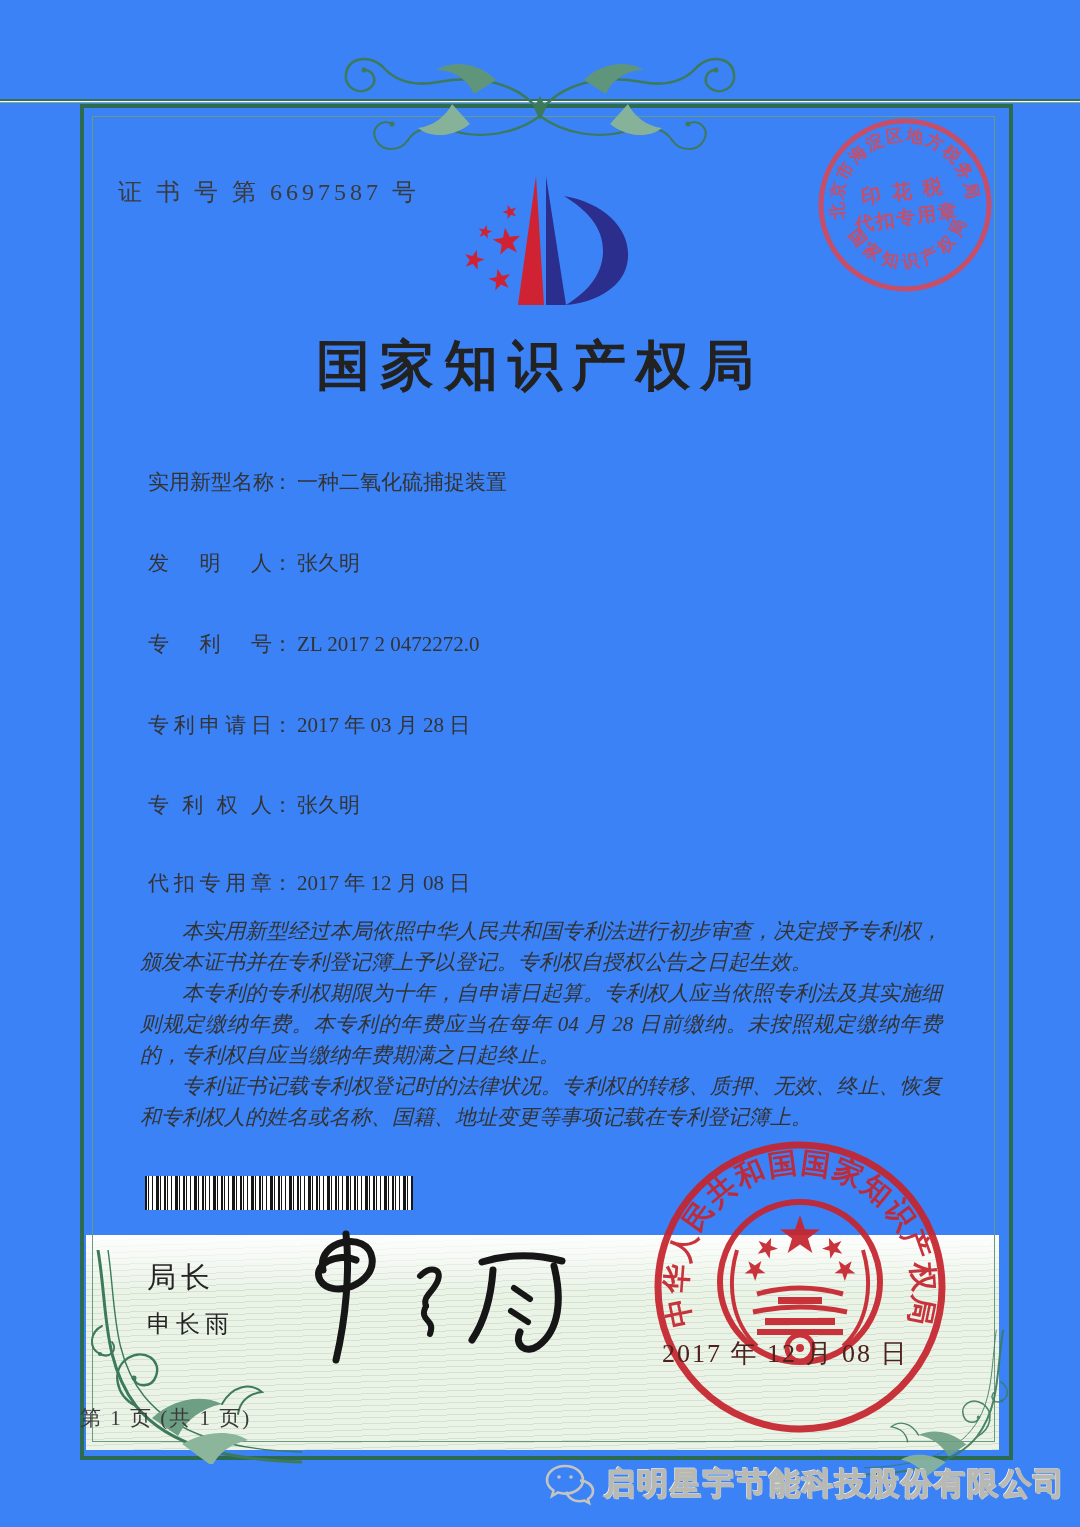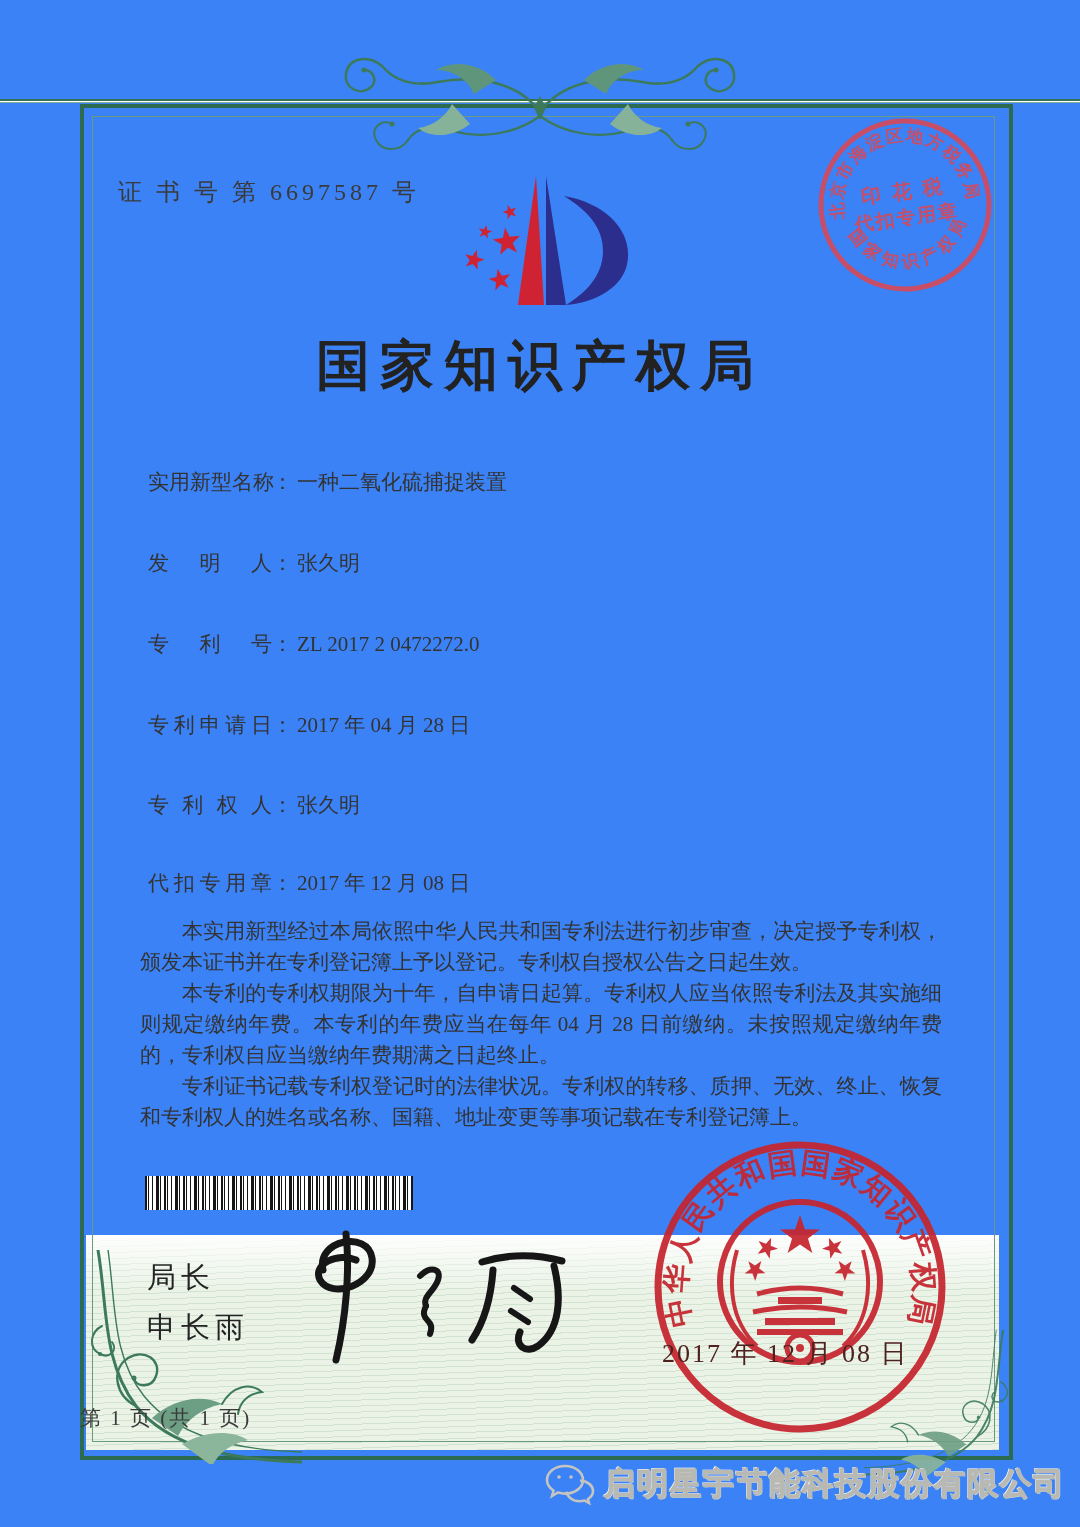--- a/index.html
+++ b/index.html
@@ -27,30 +27,30 @@
   .doc-title{position:absolute;left:0;right:0;top:330px;text-align:center;
     font-size:54px;font-weight:700;letter-spacing:10px;color:#222;}
   
   .field{position:absolute;left:148px;font-size:21px;color:#333;white-space:nowrap;}
   .field .lab{display:inline-block;width:124px;text-align:justify;text-align-last:justify;vertical-align:bottom;}
   .field .sep{display:inline-block;margin-right:4px;}
   .f0{top:468px}.f1{top:549px}.f2{top:630px}.f3{top:711px}.f4{top:791px}.f5{top:869px}
   
   .body-text{position:absolute;left:140px;top:916px;width:802px;
     font-size:21px;line-height:31px;text-align:justify;color:#333;}
-  .body-text p{margin:0;text-indent:2em;}
+  .body-text p{margin:0;text-indent:2em;font-style:italic;}
   
   .barcode{position:absolute;left:145px;top:1176px;width:268px;height:34px;
     background:repeating-linear-gradient(90deg,
       #151515 0 2px,#fff 2px 3px,#151515 3px 4px,#fff 4px 7px,#151515 7px 8px,
       #fff 8px 11px,#151515 11px 14px,#fff 14px 15px,#151515 15px 16px,#fff 16px 19px);}
   .signer-role{position:absolute;left:147px;top:1258px;font-family:"Liberation Sans","DejaVu Sans",sans-serif;
     font-size:29px;letter-spacing:5px;color:#242424;}
   .signer-name{position:absolute;left:147px;top:1308px;font-family:"Liberation Sans","DejaVu Sans",sans-serif;
-    font-size:29px;letter-spacing:5px;color:#242424;}
+    font-size:24px;letter-spacing:5px;color:#242424;}
   .signature{position:absolute;left:268px;top:1218px;}
   .issue-seal{position:absolute;left:645px;top:1132px;}
   .seal-date{position:absolute;left:662px;top:1336px;font-size:26px;letter-spacing:2px;
     color:#4d211e;white-space:nowrap;}
   .page-footer{position:absolute;left:80px;width:925px;top:1404px;text-align:left;
     font-size:21px;letter-spacing:2px;color:#3a3a3a;}
   
   .watermark{position:absolute;top:1462px;right:14px;display:flex;align-items:center;gap:8px;}
   .wm-text{font-family:"Liberation Sans","DejaVu Sans",sans-serif;font-size:31px;font-weight:800;
     letter-spacing:2px;color:#e9e9e5;-webkit-text-stroke:1.3px #b9b9b4;
@@ -145,21 +145,21 @@
   <div class="field f0">
     <span class="lab">实用新型名称</span><span class="sep">：</span><span>一种二氧化硫捕捉装置</span>
   </div>
   <div class="field f1">
     <span class="lab">发明人</span><span class="sep">：</span><span>张久明</span>
   </div>
   <div class="field f2">
     <span class="lab">专利号</span><span class="sep">：</span><span>ZL 2017 2 0472272.0</span>
   </div>
   <div class="field f3">
-    <span class="lab">专利申请日</span><span class="sep">：</span><span>2017 年 04 月 28 日</span>
+    <span class="lab">专利申请日</span><span class="sep">：</span><span>2017 年 03 月 28 日</span>
   </div>
   <div class="field f4">
     <span class="lab">专利权人</span><span class="sep">：</span><span>张久明</span>
   </div>
   <div class="field f5">
     <span class="lab">代扣专用章</span><span class="sep">：</span><span>2017 年 12 月 08 日</span>
   </div>
 
   <div class="body-text">
     <p>本实用新型经过本局依照中华人民共和国专利法进行初步审查，决定授予专利权，颁发本证书并在专利登记簿上予以登记。专利权自授权公告之日起生效。</p>

